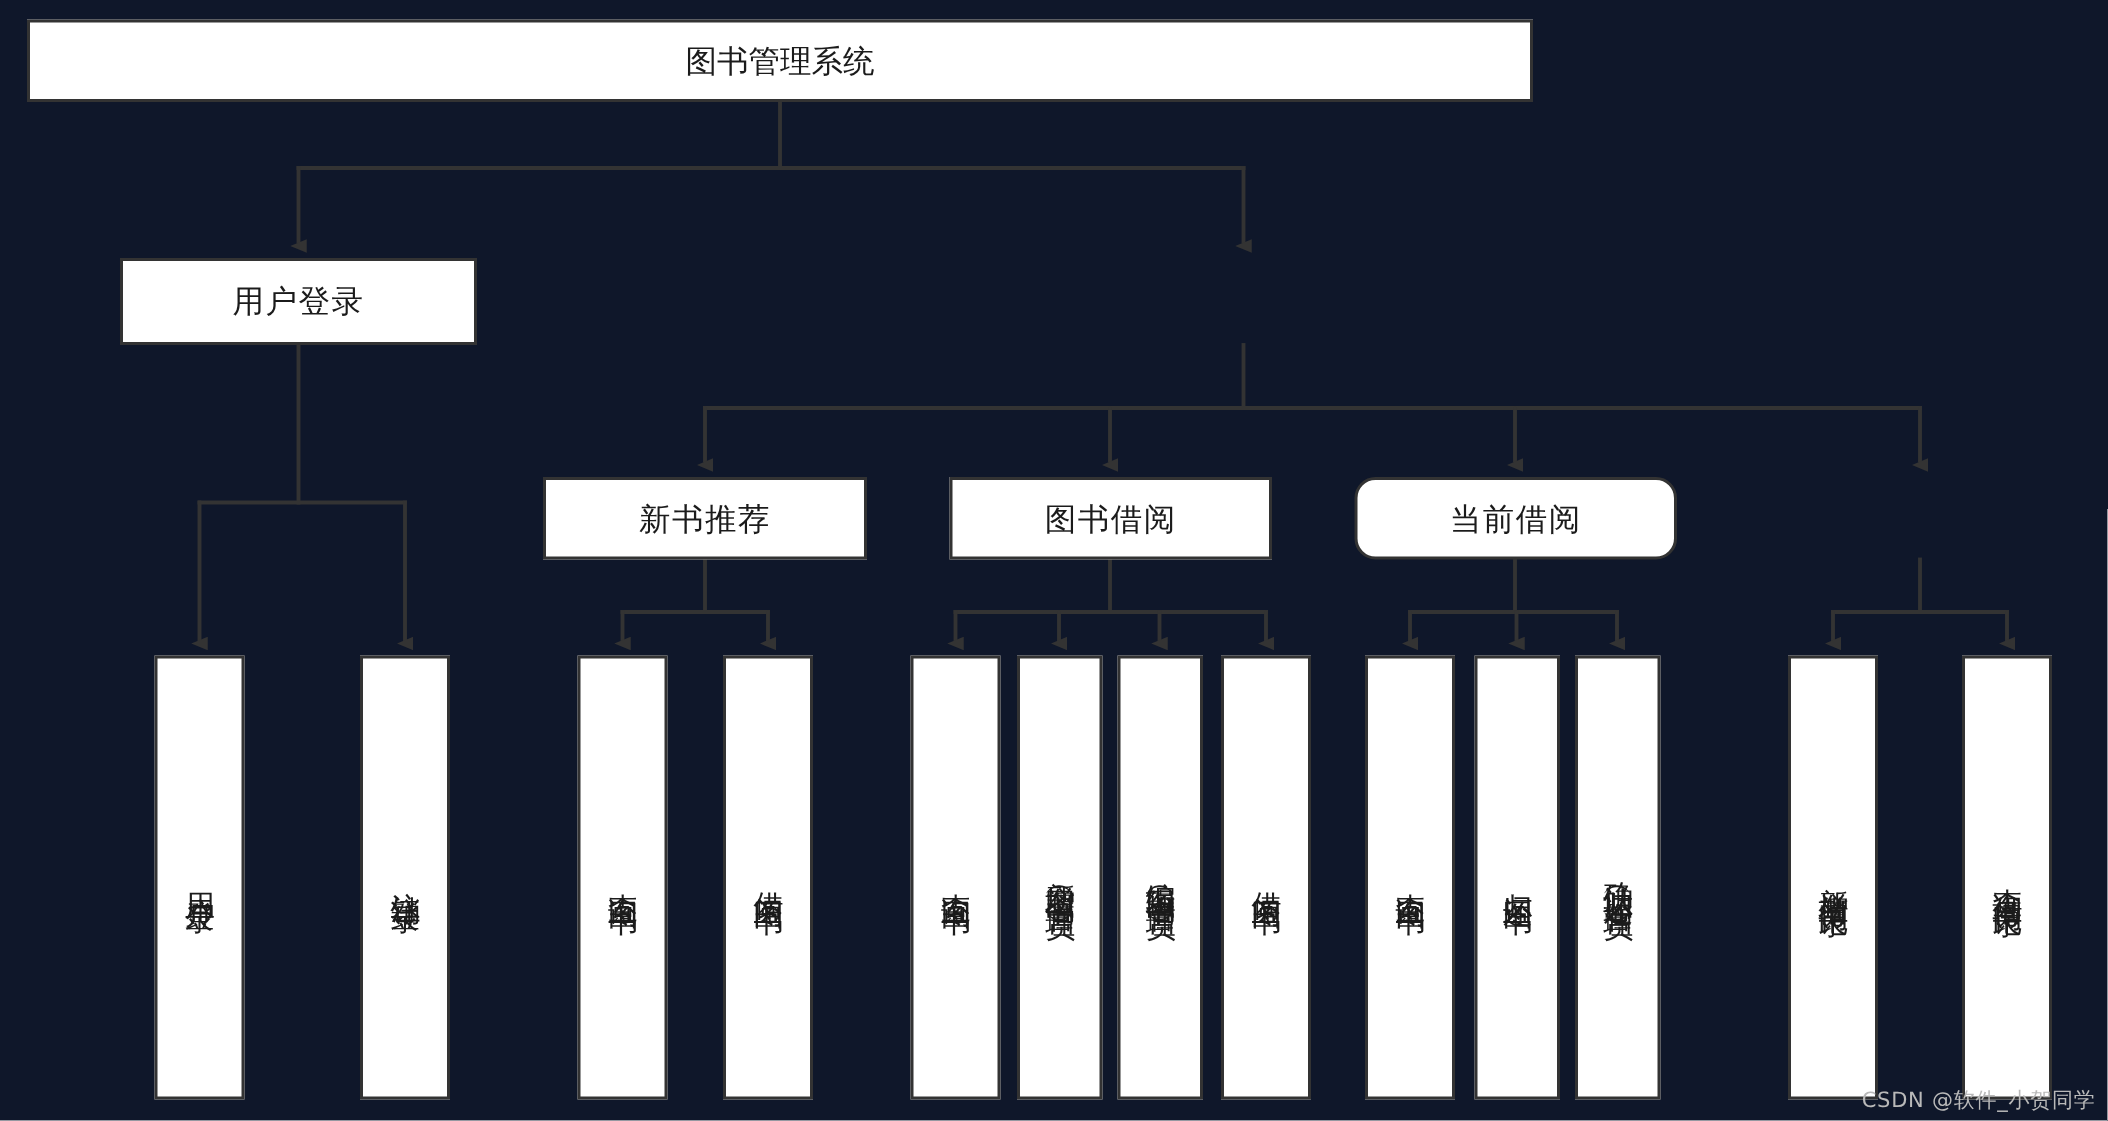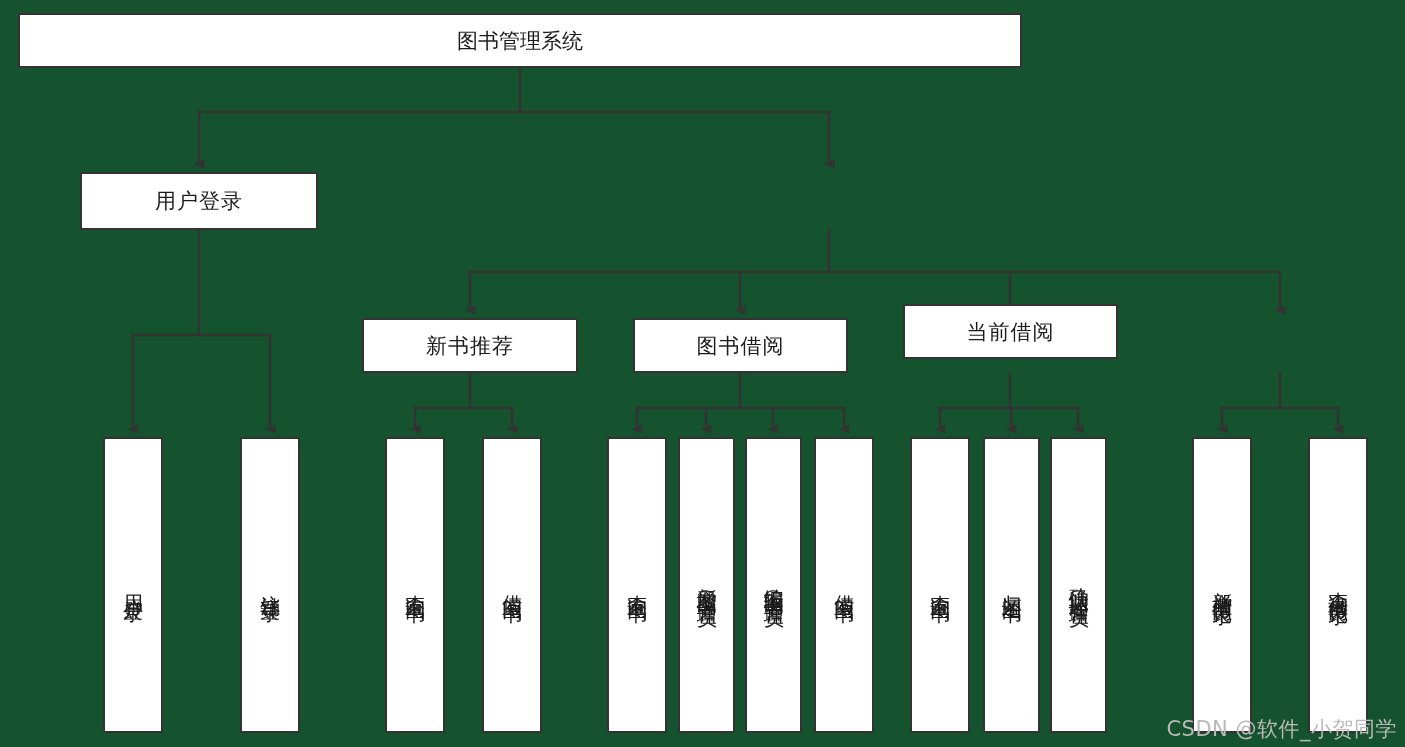--- a/index.html
+++ b/index.html
@@ -5,21 +5,21 @@
 <style>
   html, body {
     margin: 0;
     padding: 0;
     background: #ffffff;
   }
   #canvas {
     position: relative;
     width: 1405px;
     height: 747px;
-    background: #14532d;
+    background: #0f172a;
     overflow: hidden;
     font-family: "DejaVu Sans", "Liberation Sans", sans-serif;
   }
   #edges {
     position: absolute;
     left: 0;
     top: 0;
     width: 1405px;
     height: 747px;
     pointer-events: none;
@@ -56,21 +56,21 @@
   }
   .htext {
     display: block;
     white-space: nowrap;
     text-align: center;
   }
   #watermark {
     position: absolute;
     right: 8px;
     bottom: 4px;
-    font-size: 21px;
+    font-size: 14px;
     color: #b9b9b9;
     white-space: nowrap;
     letter-spacing: 0.5px;
   }
 </style>
 </head>
 <body>
 
 <div id="canvas">
 
@@ -131,21 +131,21 @@
   <div class="node h" style="left: 80px; top: 172px; width: 238px; height: 58px;">
     <span class="htext">用户登录</span>
   </div>
 
   <div class="node h" style="left: 362px; top: 318px; width: 216px; height: 55px;">
     <span class="htext">新书推荐</span>
   </div>
   <div class="node h" style="left: 633px; top: 318px; width: 215px; height: 55px;">
     <span class="htext">图书借阅</span>
   </div>
-  <div class="node h" style="left: 903px; top: 304px; width: 215px; height: 55px;">
+  <div class="node h" style="left: 903px; top: 318px; width: 215px; height: 55px; border-radius: 14px;">
     <span class="htext">当前借阅</span>
   </div>
 
   <div class="node leaf" style="left: 103px; top: 437px; width: 60px; height: 296px;">
     <span class="vtext">用户登录</span>
   </div>
   <div class="node leaf" style="left: 240px; top: 437px; width: 60px; height: 296px;">
     <span class="vtext">注销登录</span>
   </div>
   <div class="node leaf" style="left: 385px; top: 437px; width: 60px; height: 296px;">

